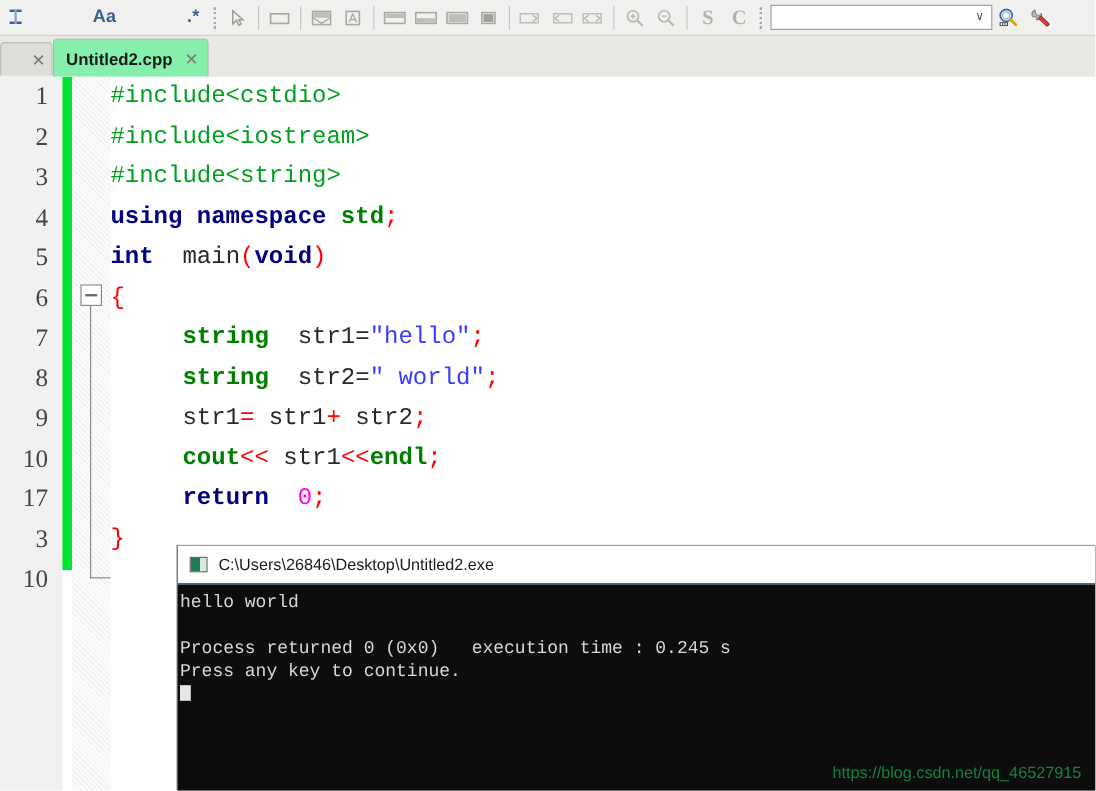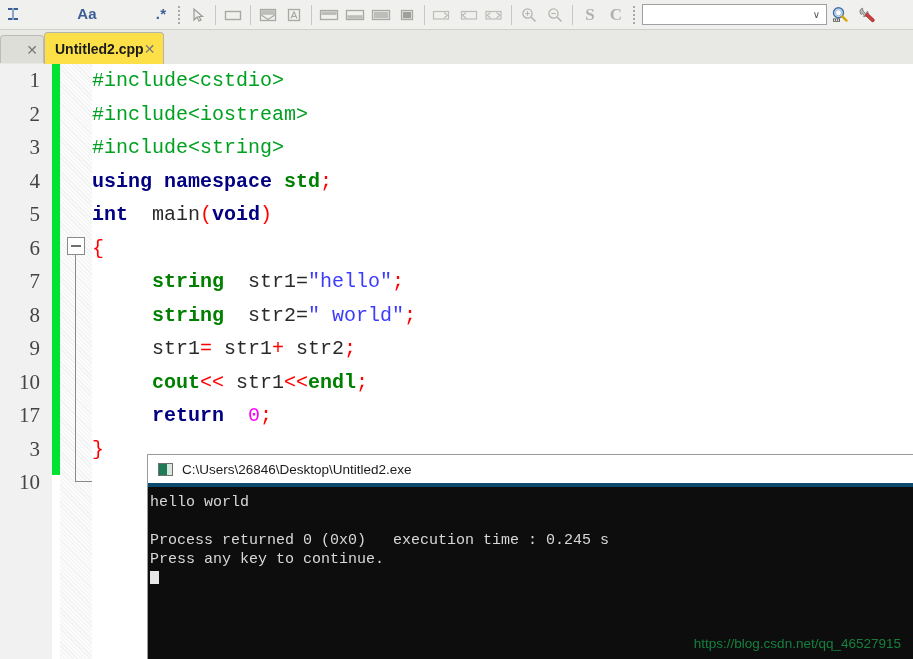--- a/index.html
+++ b/index.html
@@ -93,28 +93,29 @@
     border-bottom: none;
     border-top-left-radius: 4px;
     border-top-right-radius: 4px;
     box-sizing: border-box;
     display: flex; align-items: center; justify-content: flex-end;
     padding-right: 5px;
   }
   .tab-active {
     position: absolute; left: 44px; top: 2px;
     height: 32px;
-    background: #fde047;
+    background: #86efac;
     border: 1px solid #b4b4ae;
     border-bottom: none;
     border-top-left-radius: 4px;
     border-top-right-radius: 4px;
     box-sizing: border-box;
     display: flex; align-items: center;
     padding: 0 8px 0 10px;
+    gap: 10px;
   }
   .tab-title {
     font-weight: bold;
     font-size: 14px;
     color: #1a1a1a;
     white-space: nowrap;
   }
   .tab-x {
     color: #7a7a7a;
     font-size: 14px;
@@ -208,21 +209,21 @@
     position: absolute;
     left: 148px; top: 455px;
     width: 765px; height: 204px;
     background: #0d0d0d;
     box-shadow: 0 0 0 1px #9a9a9a;
     overflow: hidden;
   }
   .console-title {
     height: 32px;
     background: #ffffff;
-    border-bottom: 4px solid #0c4a6e;
+    border-bottom: 1px solid #0c4a6e;
     display: flex; align-items: center;
     padding-left: 10px;
     gap: 9px;
     box-sizing: border-box;
   }
   .console-icon {
     width: 15px; height: 13px;
     background: linear-gradient(to right, #1f7a57 0 60%, #d8e8df 60% 100%);
     border: 1px solid #707070;
     box-sizing: border-box;

